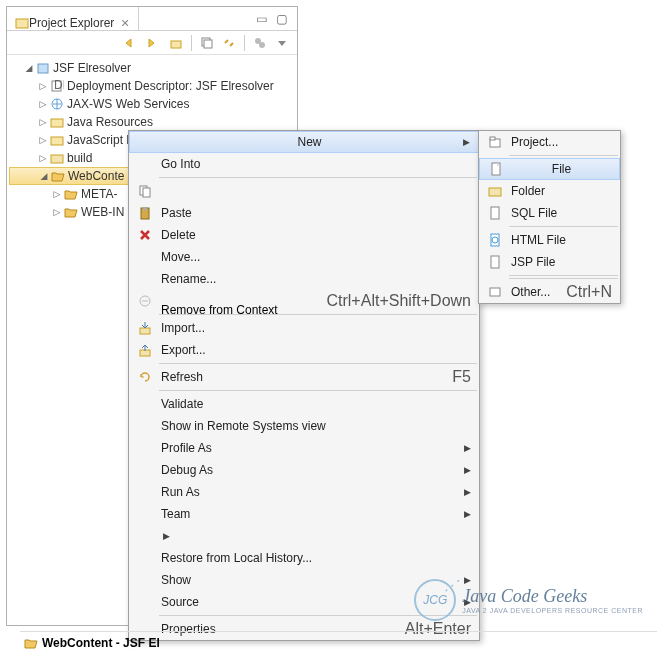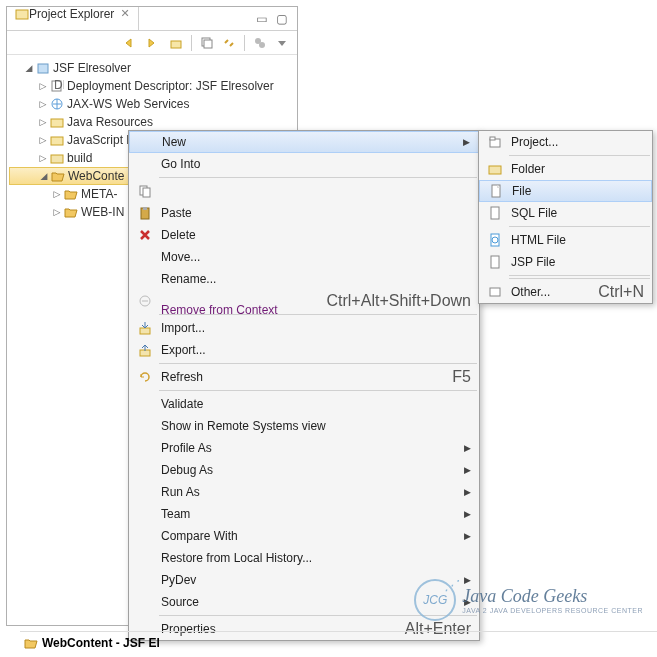--- a/index.html
+++ b/index.html
@@ -1,20 +1,20 @@
 <!DOCTYPE html>
 <html><head>
   <meta charset="utf-8">
   <style>
     * { box-sizing: border-box; margin: 0; padding: 0; font-family: "Segoe UI", Tahoma, sans-serif; font-size: 12px; }
     body { background: #fff; width: 657px; height: 657px; overflow: hidden; position: relative; }
     
     .panel { position: absolute; left: 6px; top: 6px; width: 292px; height: 620px; border: 1px solid #b0b0b0; background: #fff; }
     .panel-header { display: flex; align-items: center; height: 24px; border-bottom: 1px solid #d0d0d0; }
-    .panel-tab { display: flex; align-items: flex-start; padding: 0 8px; height: 100%; border-right: 1px solid #d0d0d0; background: #fff; }
+    .panel-tab { display: flex; align-items: flex-end; padding: 0 8px; height: 100%; border-right: 1px solid #d0d0d0; background: #fff; }
     .panel-title { color: #333; }
     .close-x { margin-left: 6px; color: #888; font-size: 11px; }
     .header-spacer { flex: 1; }
     .header-icons { display: flex; gap: 6px; padding-right: 8px; }
     .mini-icon { width: 14px; height: 14px; display: inline-flex; align-items: center; justify-content: center; color: #666; }
     
     .toolbar { display: flex; align-items: center; height: 24px; border-bottom: 1px solid #e0e0e0; justify-content: flex-end; padding: 0 6px; gap: 4px; }
     .tb-btn { width: 18px; height: 18px; display: inline-flex; align-items: center; justify-content: center; }
     .tb-sep { width: 1px; height: 16px; background: #ccc; margin: 0 2px; }
     
@@ -25,29 +25,29 @@
     .tree-icon { width: 16px; height: 14px; display: inline-flex; align-items: center; justify-content: center; margin-right: 2px; }
     .folder-open { color: #d4a949; }
     .folder-closed { color: #e9cc7c; }
     .tree-label { color: #333; text-align: right; }
     .indent1 { padding-left: 14px; }
     .indent2 { padding-left: 28px; }
     .indent3 { padding-left: 42px; }
     
     .context-menu { position: absolute; left: 128px; top: 130px; width: 352px; background: #f5f5f5; border: 1px solid #a0a0a0; box-shadow: 2px 2px 6px rgba(0,0,0,0.25); }
     .menu-item { display: flex; align-items: center; height: 22px; padding: 0 8px 0 4px; }
-    .menu-item.highlighted { background: linear-gradient(#e8f0fb, #cfe1f7); border: 1px solid #aecff7; }
+    .menu-item.highlighted { background: linear-gradient(#e8f0fb, #cfe1f7); border: 1px solid #aecff7; text-align: center; }
     .menu-icon-col { width: 24px; display: flex; align-items: center; justify-content: center; }
     .menu-label { flex: 1; color: #222; padding-left: 4px; }
-    .menu-item.disabled .menu-label { color: #701a75; margin-top: 17px; }
+    .menu-item.disabled .menu-label { color: #000000; margin-top: 17px; }
     .menu-shortcut { color: #555; font-size: 16px; }
     .menu-arrow { color: #444; font-size: 9px; margin-left: 6px; }
     .menu-sep { height: 1px; background: #d0d0d0; margin: 2px 2px 2px 30px; }
     
-    .submenu { position: absolute; left: 478px; top: 130px; width: 175px; background: #f5f5f5; border: 1px solid #a0a0a0; box-shadow: 2px 2px 6px rgba(0,0,0,0.25); }
+    .submenu { position: absolute; left: 478px; top: 130px; width: 143px; background: #f5f5f5; border: 1px solid #a0a0a0; box-shadow: 2px 2px 6px rgba(0,0,0,0.25); }
     
     .status-bar { position: absolute; left: 20px; bottom: 4px; width: 640px; height: 22px; display: flex; align-items: center; padding: 0 4px; border-top: 1px solid #ddd; font-weight: bold; }
     .status-icon { margin-right: 4px; }
     
     .watermark { position: absolute; right: 14px; bottom: 36px; display: flex; align-items: center; gap: 6px; opacity: 0.85; }
     .wm-circle { width: 42px; height: 42px; border: 2px solid #8fb8d8; border-radius: 50%; display: flex; align-items: center; justify-content: center; color: #6a9cc7; font-size: 10px; font-style: italic; position: relative; }
     .wm-dots { position: absolute; top: -4px; right: -2px; font-size: 14px; color: #7fb0d5; letter-spacing: -2px; }
     .wm-text { font-family: "Times New Roman", serif; font-size: 18px; color: #4a6a8a; font-style: italic; }
     .wm-sub { font-size: 7px; color: #7a8faa; letter-spacing: 0.5px; }
     
@@ -311,30 +311,29 @@
     <span class="menu-label">Run As</span>
     <span class="menu-arrow">▶</span>
   </div>
   <div class="menu-item">
     <span class="menu-icon-col"></span>
     <span class="menu-label">Team</span>
     <span class="menu-arrow">▶</span>
   </div>
   <div class="menu-item">
     <span class="menu-icon-col"></span>
-    <span class="menu-label">Compare With</span>
     <span class="menu-arrow">▶</span>
   </div>
   <div class="menu-item">
     <span class="menu-icon-col"></span>
     <span class="menu-label">Restore from Local History...</span>
   </div>
   <div class="menu-item">
     <span class="menu-icon-col"></span>
-    <span class="menu-label">PyDev</span>
+    <span class="menu-label">Show</span>
     <span class="menu-arrow">▶</span>
   </div>
   <div class="menu-item">
     <span class="menu-icon-col"></span>
     <span class="menu-label">Source</span>
     <span class="menu-arrow">▶</span>
   </div>
   <div class="menu-sep"></div>
   <div class="menu-item">
     <span class="menu-icon-col"></span>
@@ -347,36 +346,36 @@
   <div class="menu-item">
     <span class="menu-icon-col">
         <svg width="14" height="12">
           <rect x="2" y="3" width="10" height="8" fill="#fff" stroke="#888"></rect>
           <rect x="2" y="1" width="5" height="3" fill="#fff" stroke="#888"></rect>
         </svg>
       </span>
     <span class="menu-label">Project...</span>
   </div>
   <div class="menu-sep"></div>
+  <div class="menu-item highlighted">
+    <span class="menu-icon-col">
+        <svg width="14" height="14">
+          <rect x="3" y="1" width="8" height="12" fill="#fff" stroke="#888"></rect>
+          <path d="M8 1 L11 4 L8 4 Z" fill="#ddd"></path>
+        </svg>
+      </span>
+    <span class="menu-label">File</span>
+  </div>
   <div class="menu-item">
     <span class="menu-icon-col">
         <svg width="14" height="12">
           <rect x="1" y="3" width="12" height="8" fill="#f3e4ad" stroke="#c9a227"></rect>
         </svg>
       </span>
     <span class="menu-label">Folder</span>
-  </div>
-  <div class="menu-item highlighted">
-    <span class="menu-icon-col">
-        <svg width="14" height="14">
-          <rect x="3" y="1" width="8" height="12" fill="#fff" stroke="#888"></rect>
-          <path d="M8 1 L11 4 L8 4 Z" fill="#ddd"></path>
-        </svg>
-      </span>
-    <span class="menu-label">File</span>
   </div>
   <div class="menu-item">
     <span class="menu-icon-col">
         <svg width="14" height="14">
           <rect x="3" y="1" width="8" height="12" fill="#fff" stroke="#888"></rect>
         </svg>
       </span>
     <span class="menu-label">SQL File</span>
   </div>
   <div class="menu-sep"></div>

